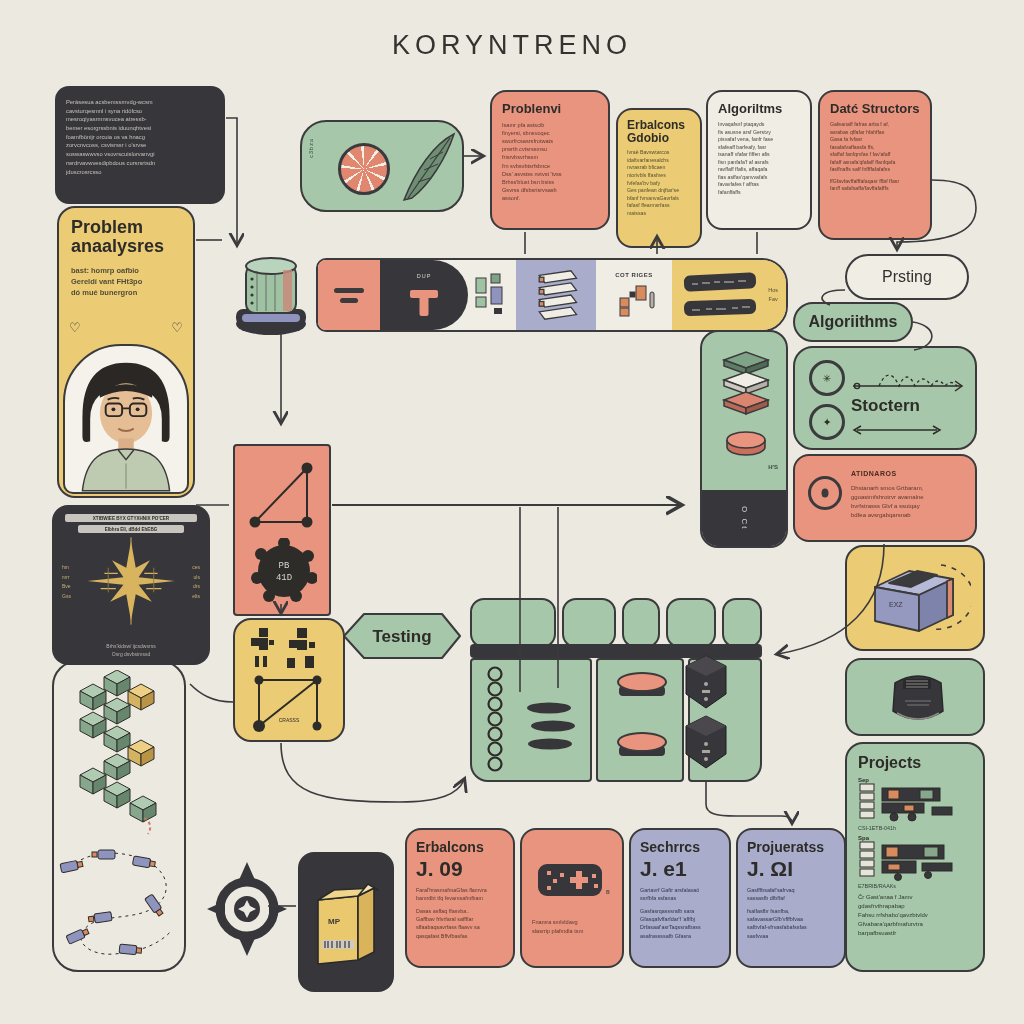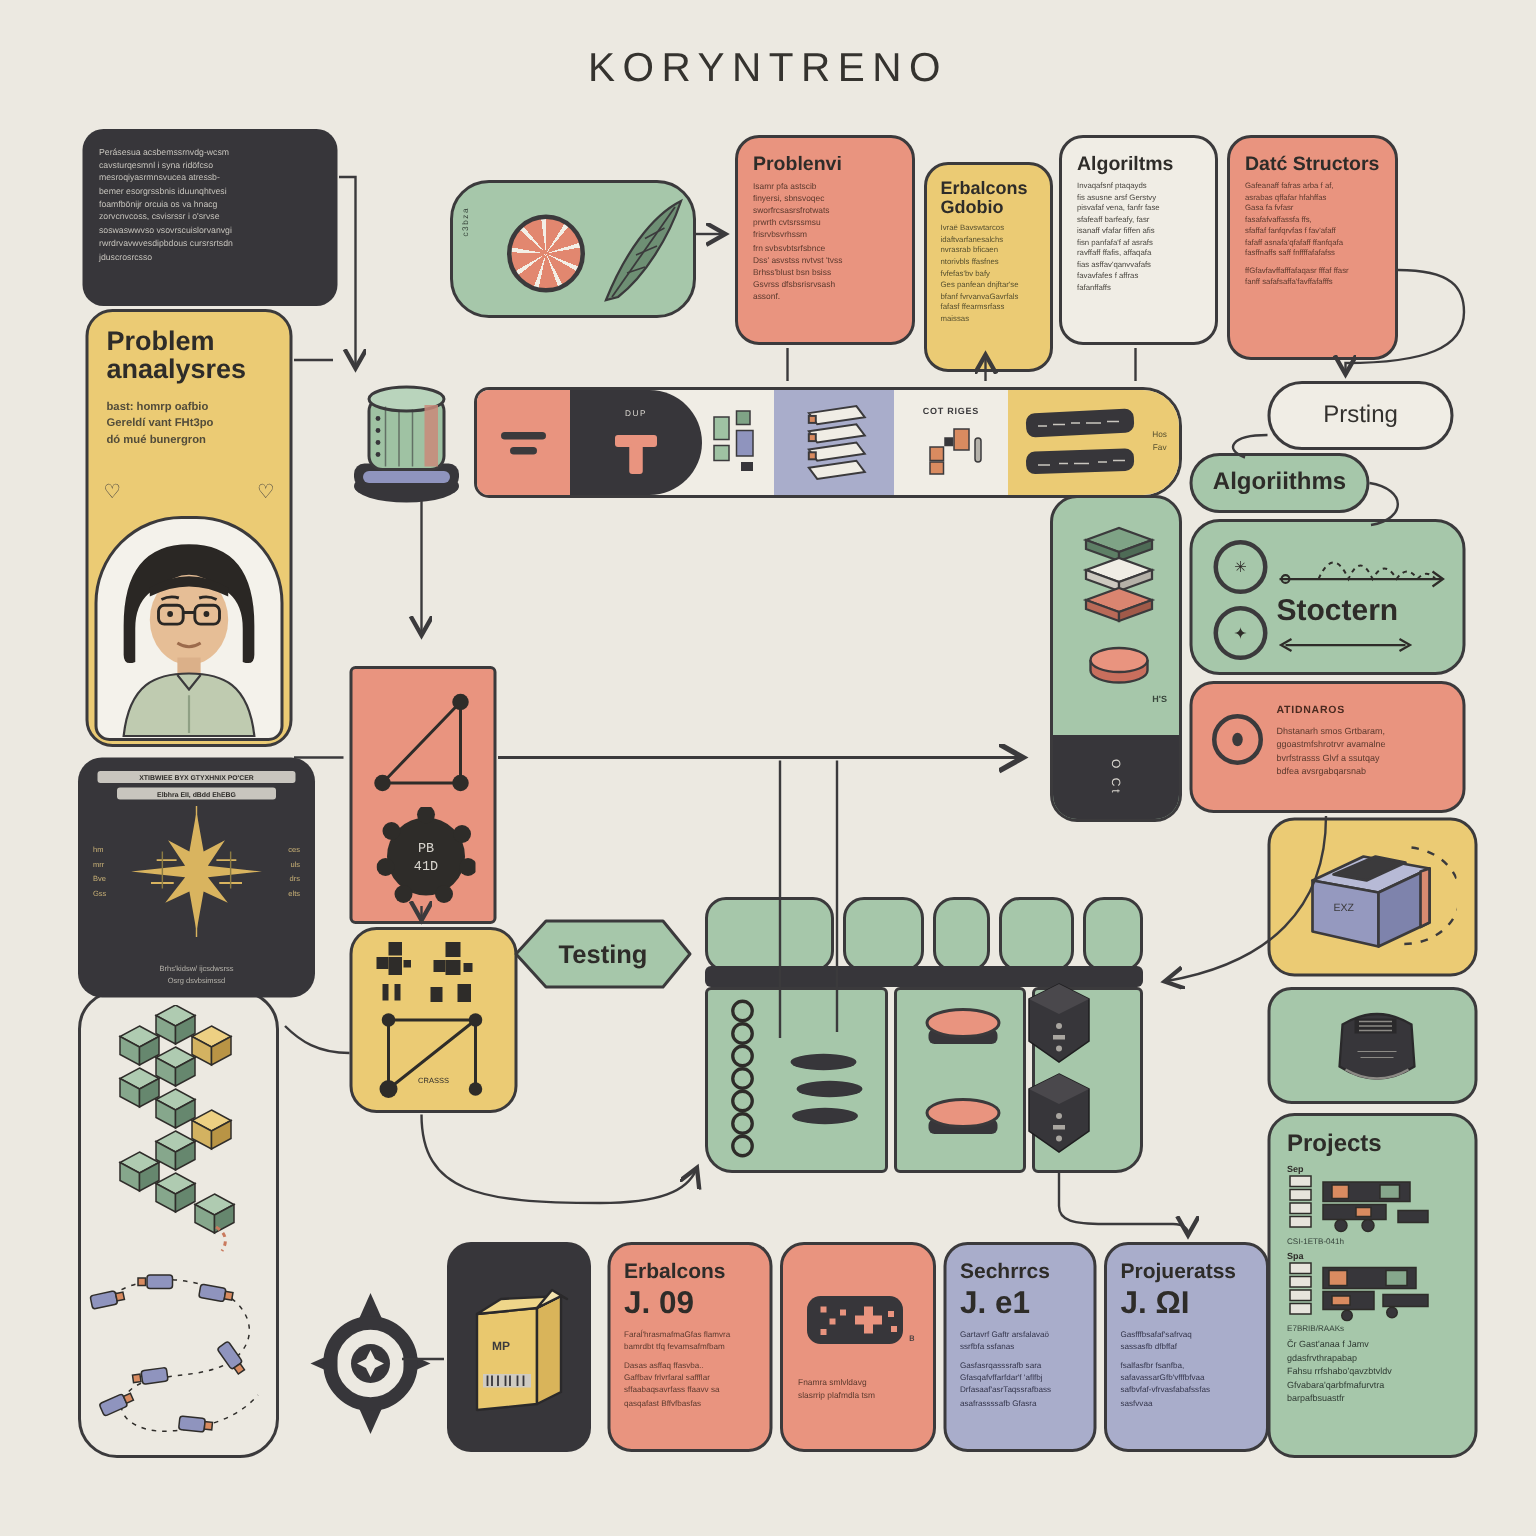--- a/index.html
+++ b/index.html
@@ -366,21 +366,21 @@
   </div>
   <div class="abs card z2" style="left:793px;top:346px;width:184px;height:104px;background:var(--green);border-radius:20px;">
     <div class="center" style="position:absolute;left:14px;top:12px;width:30px;height:30px;border:3.5px solid var(--ink);border-radius:50%;font-size:10px;color:#2E2C29;">✳</div>
     <div class="center" style="position:absolute;left:14px;top:56px;width:30px;height:30px;border:3.5px solid var(--ink);border-radius:50%;font-size:11px;color:#2E2C29;">✦</div>
     <svg class="abs" style="left:54px;top:12px;" width="122" height="34" viewBox="0 0 122 34">
       <line x1="4" y1="26" x2="112" y2="26" stroke="#2E2C29" stroke-width="1.5"></line>
       <circle cx="8" cy="26" r="2.6" fill="none" stroke="#2E2C29" stroke-width="1.4"></circle>
       <path d="M30,26 Q40,4 50,26 Q58,8 66,26 Q74,12 82,26 Q89,16 96,26 Q102,19 108,26" fill="none" stroke="#2E2C29" stroke-width="1.3" stroke-dasharray="3,3"></path>
       <path d="M106,21 L113,26 L106,31" fill="none" stroke="#2E2C29" stroke-width="1.5"></path>
     </svg>
-    <div style="position:absolute;left:56px;top:48px;font-size:20px;font-weight:bold;color:#2E2C29;">Stoctern</div>
+    <div style="position:absolute;left:56px;top:48px;font-size:17px;font-weight:bold;color:#2E2C29;">Stoctern</div>
     <svg class="abs" style="left:56px;top:76px;" width="92" height="12" viewBox="0 0 92 12">
       <line x1="6" y1="6" x2="86" y2="6" stroke="#2E2C29" stroke-width="1.5"></line>
       <path d="M10,2 L3,6 L10,10 M82,2 L89,6 L82,10" fill="none" stroke="#2E2C29" stroke-width="1.5"></path>
     </svg>
   </div>
   <div class="abs card z2" style="left:793px;top:454px;width:184px;height:88px;background:var(--salmon);border-radius:16px;">
     <div style="position:absolute;left:13px;top:20px;width:28px;height:28px;border:3.5px solid var(--ink);border-radius:50%;">
       <div style="position:absolute;left:50%;top:50%;width:7px;height:9px;border-radius:50%;background:var(--ink);transform:translate(-50%,-50%);"></div>
     </div>
     <div style="position:absolute;left:56px;top:14px;font-size:7px;font-weight:bold;color:#4A2A20;letter-spacing:0.5px;">ATIDNAROS</div>
@@ -565,21 +565,21 @@
       </g>
     </svg>
     <div style="font-size:5.4px;color:#35423A;margin:2px 0 4px;">E7BRIB/RAAKs</div>
     <div class="pre" style="font-size:6px;line-height:1.5;color:#2F3B33;">Čr Gast'anaa f Jamv
 gdasfrvthrapabap
 Fahsu rrfshabo'qavzbtvldv
 Gfvabara'qarbfmafurvtra
 barpafbsuastfr</div>
   </div>
 
-  <div class="abs z2" style="left:298px;top:828px;width:96px;height:140px;background:#37363A;border-radius:16px;">
+  <div class="abs z2" style="left:298px;top:852px;width:96px;height:140px;background:#37363A;border-radius:16px;">
     <svg class="abs" style="left:14px;top:22px;" width="68" height="96" viewBox="0 0 68 96">
       <g stroke="#2A292B" stroke-width="1.6" stroke-linejoin="round">
         <polygon points="6,26 46,22 46,86 6,90" fill="#E9C86E"></polygon>
         <polygon points="46,22 62,14 62,78 46,86" fill="#D9B45A"></polygon>
         <polygon points="6,26 22,16 62,14 46,22" fill="#EFD68A"></polygon>
         <polygon points="46,22 56,10 66,16 62,14" fill="#F3E3AE"></polygon>
       </g>
       <text x="16" y="50" font-size="8" fill="#3B3A3C" font-weight="bold">MP</text>
       <rect x="10" y="66" width="32" height="9" fill="#CFCBC2"></rect>
       <g stroke="#37363A" stroke-width="1.2">

